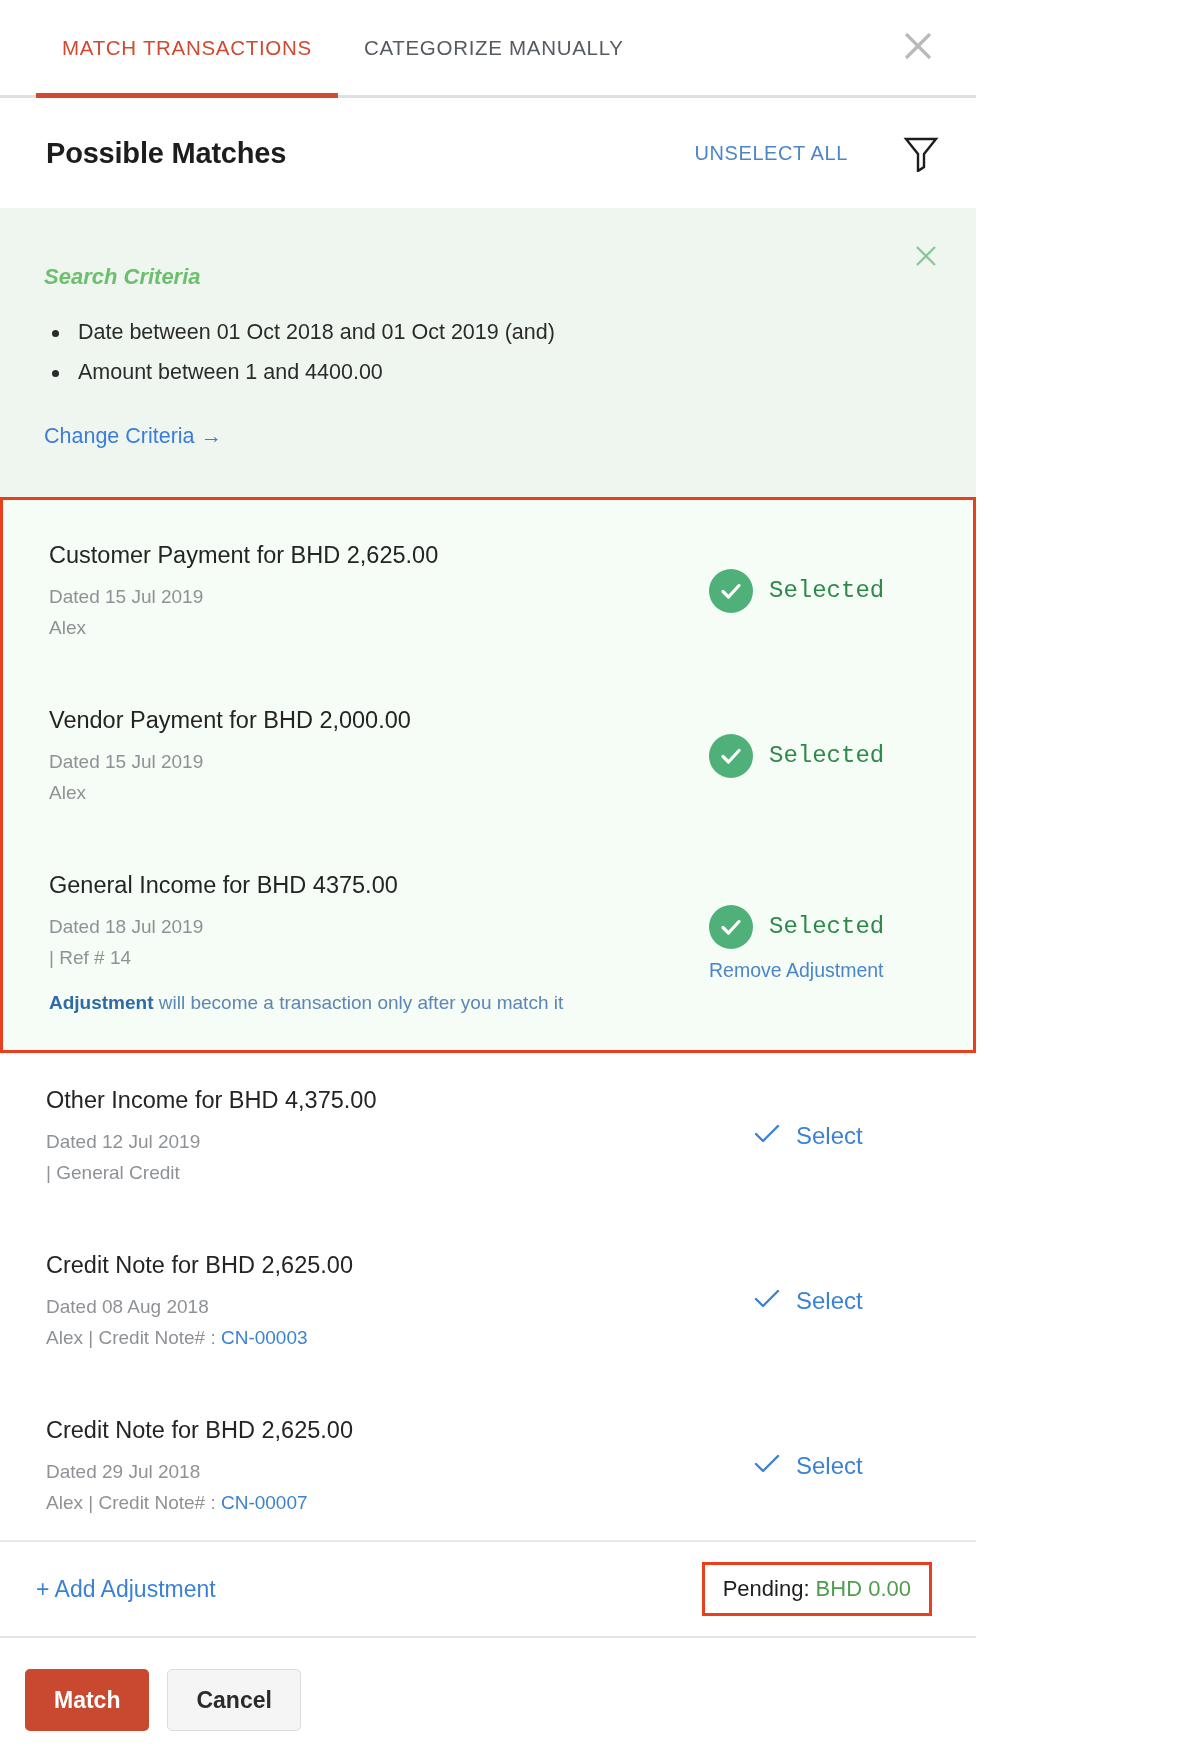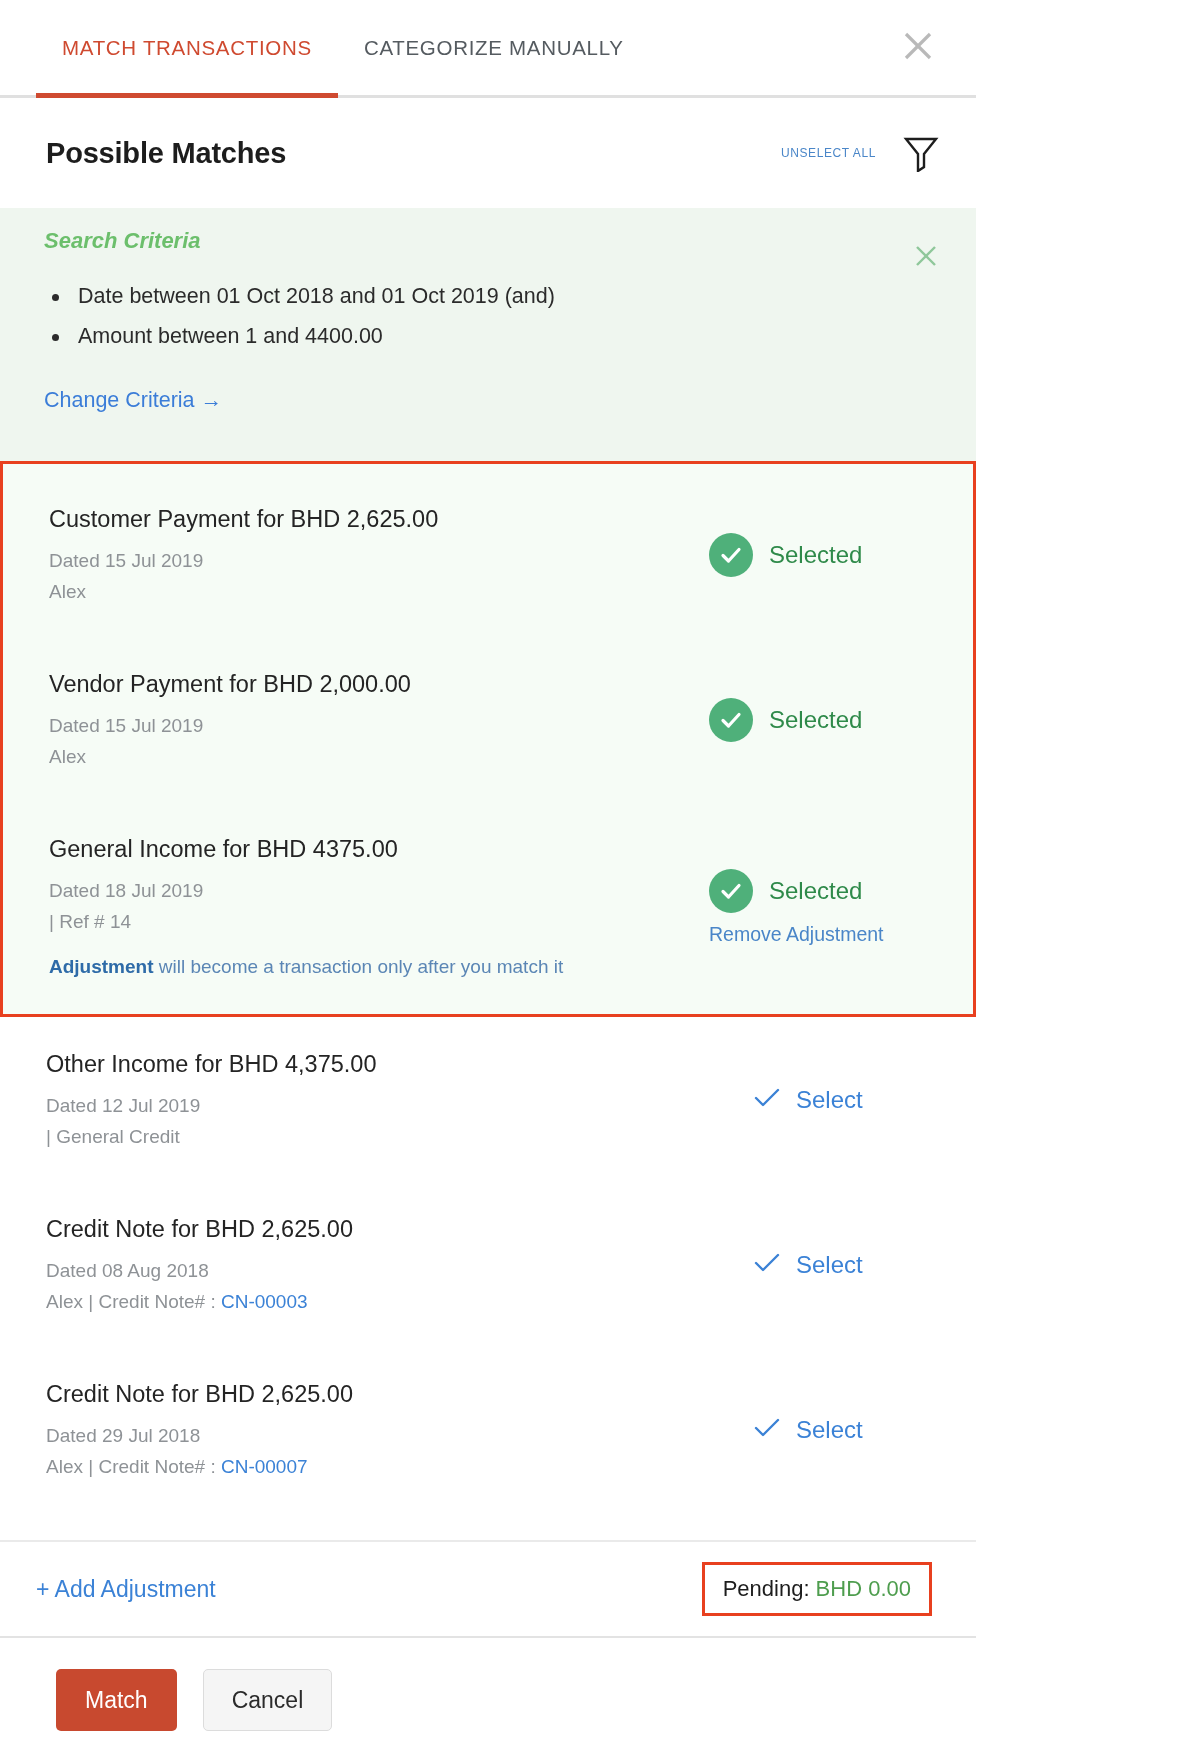--- a/index.html
+++ b/index.html
@@ -76,45 +76,45 @@
     position: relative;
   }
   .page-title {
     font-size: 29px;
     font-weight: bold;
     color: #1d1d1d;
     letter-spacing: -0.2px;
   }
   .titlerow .spacer { flex: 1 1 auto; }
   .unselect-all {
-    font-size: 12px;
+    font-size: 20px;
     color: #4a86c8;
     letter-spacing: 0.6px;
     cursor: pointer;
-    margin-right: 24px;
+    margin-right: 52px;
     white-space: nowrap;
   }
   .filter-btn {
     width: 42px; height: 44px;
     display: flex; align-items: center; justify-content: center;
     cursor: pointer;
   }
 
   
   .body {
     flex: 1 1 auto;
     position: relative;
     overflow: hidden;
     background: #fff;
   }
 
   
   .criteria {
     background: #eff6ef;
-    padding: 20px 40px 48px 44px;
+    padding: 56px 40px 48px 44px;
     position: relative;
   }
   .criteria-title {
     font-size: 22px;
     font-style: italic;
     font-weight: bold;
     color: #6cbf6c;
     margin-bottom: 24px;
   }
   .criteria-close {
@@ -207,20 +207,21 @@
     border-radius: 50%;
     background: #4fb07a;
     display: flex;
     align-items: center;
     justify-content: center;
     flex: 0 0 44px;
   }
   .sel-text {
     font-size: 24px;
     color: #2f8a4a;
+    font-family: Liberation Mono, monospace;
   }
   .remove-adj {
     font-size: 19.5px;
     color: #4a86c8;
     cursor: pointer;
     margin-top: 10px;
     margin-left: 0;
     white-space: nowrap;
   }
   .select-line {
@@ -259,24 +260,25 @@
     color: #1d1d1d;
     white-space: nowrap;
   }
   .pending-box .amt { color: #4e9d4e; }
 
   .button-bar {
     flex: 0 0 126px;
     height: 126px;
     display: flex;
     align-items: center;
-    gap: 26px;
-    padding: 0 56px;
+    gap: 18px;
+    padding: 0 25px;
     border-top: 2px solid #e3e3e3;
     background: #fff;
+    font-weight: bold;
   }
   .btn {
     font-size: 23px;
     border-radius: 5px;
     padding: 0 28px;
     height: 62px;
     display: flex;
     align-items: center;
     justify-content: center;
     cursor: pointer;

